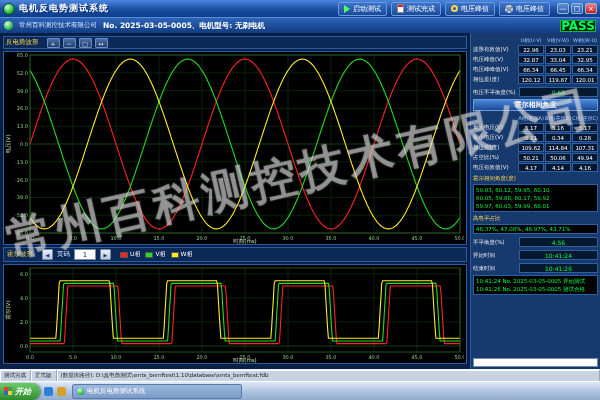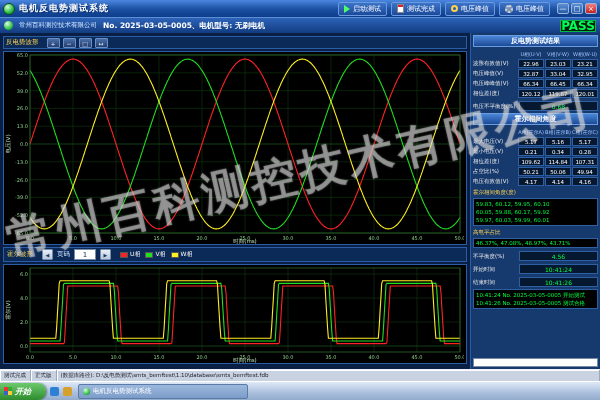--- a/index.html
+++ b/index.html
@@ -74,21 +74,21 @@
 
 
 .statusbar{height:12px;flex:none;display:flex;background:#c8d2e0;border-top:1px solid #eef;align-items:stretch}
 .seg{border-right:1px solid #9aa8bc;box-shadow:inset 1px 1px 0 #fff;padding:0 4px;line-height:11px;
   font-size:5.5px;color:#223;white-space:nowrap;overflow:hidden}
 .seg.path{flex:1}
 
 
 .taskbar{height:19px;flex:none;display:flex;align-items:center;
   background:linear-gradient(#dfe9f8,#aabfdc 60%,#93accc);border-top:1px solid #fff}
-.startbtn{height:17px;display:flex;align-items:center;gap:3px;padding:0 15px 0 4px;cursor:pointer;
+.startbtn{height:17px;display:flex;align-items:center;gap:3px;padding:0 9px 0 4px;cursor:pointer;
   background:linear-gradient(#6cc96c,#2e8b2e);border-radius:0 8px 8px 0;color:#fff;font-weight:bold;
   font-size:8px;font-style:italic;box-shadow:1px 0 2px rgba(0,0,0,.4)}
 .flag{width:8px;height:8px;display:grid;grid-template-columns:4px 4px;grid-template-rows:4px 4px;gap:0}
 .flag i:nth-child(1){background:#e33}.flag i:nth-child(2){background:#3a3}
 .flag i:nth-child(3){background:#36c}.flag i:nth-child(4){background:#fc3}
 .ql{width:9px;height:9px;margin-left:4px;border-radius:2px;cursor:pointer}
 .task{height:15px;margin-left:6px;width:170px;display:flex;align-items:center;gap:3px;padding:0 4px;cursor:pointer;
   background:linear-gradient(#9cb8dd,#7c9cc8);border:1px solid #5a7aa8;border-radius:2px;color:#fff;font-size:6.5px;overflow:hidden}
 .task .dot{width:7px;height:7px;border-radius:50%;flex:none;
   background:radial-gradient(circle at 35% 30%,#d8ffd8,#35c24a 60%,#0a6e22)}
@@ -268,21 +268,20 @@
             <polyline points="26.0,76.0 26.9,76.0 27.7,76.0 28.6,76.0 29.4,76.0 30.3,76.0 31.2,76.0 32.0,76.0 32.9,76.0 33.7,76.0 34.6,76.0 35.5,76.0 36.3,76.0 37.2,76.0 38.0,76.0 38.9,76.0 39.8,76.0 40.6,76.0 41.5,76.0 42.3,76.0 43.2,76.0 44.1,76.0 44.9,76.0 45.8,76.0 46.6,76.0 47.5,76.0 48.4,76.0 49.2,76.0 50.1,76.0 50.9,76.0 51.8,76.0 52.7,76.0 53.5,76.0 54.4,76.0 55.2,76.0 56.1,76.0 57.0,62.6 57.8,48.2 58.7,33.8 59.5,19.4 60.4,18.4 61.3,18.4 62.1,18.4 63.0,18.4 63.8,18.4 64.7,18.4 65.6,18.4 66.4,18.4 67.3,18.4 68.1,18.4 69.0,18.4 69.9,18.4 70.7,18.4 71.6,18.4 72.4,18.4 73.3,18.4 74.2,18.4 75.0,18.4 75.9,18.4 76.7,18.4 77.6,18.4 78.5,18.4 79.3,18.4 80.2,18.4 81.0,18.4 81.9,18.4 82.8,18.4 83.6,18.4 84.5,18.4 85.3,18.4 86.2,18.4 87.1,18.4 87.9,18.4 88.8,18.4 89.6,18.4 90.5,18.4 91.4,18.4 92.2,18.4 93.1,18.4 93.9,18.4 94.8,18.4 95.7,18.4 96.5,18.4 97.4,18.4 98.2,18.4 99.1,18.4 100.0,18.4 100.8,18.4 101.7,18.4 102.5,18.4 103.4,18.4 104.3,18.4 105.1,18.4 106.0,18.4 106.8,18.4 107.7,18.4 108.6,18.4 109.4,18.4 110.3,24.6 111.1,39.0 112.0,53.4 112.9,67.8 113.7,76.0 114.6,76.0 115.4,76.0 116.3,76.0 117.2,76.0 118.0,76.0 118.9,76.0 119.7,76.0 120.6,76.0 121.5,76.0 122.3,76.0 123.2,76.0 124.0,76.0 124.9,76.0 125.8,76.0 126.6,76.0 127.5,76.0 128.3,76.0 129.2,76.0 130.1,76.0 130.9,76.0 131.8,76.0 132.6,76.0 133.5,76.0 134.4,76.0 135.2,76.0 136.1,76.0 136.9,76.0 137.8,76.0 138.7,76.0 139.5,76.0 140.4,76.0 141.2,76.0 142.1,76.0 143.0,76.0 143.8,76.0 144.7,76.0 145.5,76.0 146.4,76.0 147.3,76.0 148.1,76.0 149.0,76.0 149.8,76.0 150.7,76.0 151.6,76.0 152.4,76.0 153.3,76.0 154.1,76.0 155.0,76.0 155.9,76.0 156.7,76.0 157.6,76.0 158.4,76.0 159.3,76.0 160.2,76.0 161.0,76.0 161.9,76.0 162.7,76.0 163.6,76.0 164.5,62.6 165.3,48.2 166.2,33.8 167.0,19.4 167.9,18.4 168.8,18.4 169.6,18.4 170.5,18.4 171.3,18.4 172.2,18.4 173.1,18.4 173.9,18.4 174.8,18.4 175.6,18.4 176.5,18.4 177.4,18.4 178.2,18.4 179.1,18.4 179.9,18.4 180.8,18.4 181.7,18.4 182.5,18.4 183.4,18.4 184.2,18.4 185.1,18.4 186.0,18.4 186.8,18.4 187.7,18.4 188.5,18.4 189.4,18.4 190.3,18.4 191.1,18.4 192.0,18.4 192.8,18.4 193.7,18.4 194.6,18.4 195.4,18.4 196.3,18.4 197.1,18.4 198.0,18.4 198.9,18.4 199.7,18.4 200.6,18.4 201.4,18.4 202.3,18.4 203.2,18.4 204.0,18.4 204.9,18.4 205.7,18.4 206.6,18.4 207.5,18.4 208.3,18.4 209.2,18.4 210.0,18.4 210.9,18.4 211.8,18.4 212.6,18.4 213.5,18.4 214.3,18.4 215.2,18.4 216.1,18.4 216.9,18.4 217.8,24.6 218.6,39.0 219.5,53.4 220.4,67.8 221.2,76.0 222.1,76.0 222.9,76.0 223.8,76.0 224.7,76.0 225.5,76.0 226.4,76.0 227.2,76.0 228.1,76.0 229.0,76.0 229.8,76.0 230.7,76.0 231.5,76.0 232.4,76.0 233.3,76.0 234.1,76.0 235.0,76.0 235.8,76.0 236.7,76.0 237.6,76.0 238.4,76.0 239.3,76.0 240.1,76.0 241.0,76.0 241.9,76.0 242.7,76.0 243.6,76.0 244.4,76.0 245.3,76.0 246.2,76.0 247.0,76.0 247.9,76.0 248.7,76.0 249.6,76.0 250.5,76.0 251.3,76.0 252.2,76.0 253.0,76.0 253.9,76.0 254.8,76.0 255.6,76.0 256.5,76.0 257.3,76.0 258.2,76.0 259.1,76.0 259.9,76.0 260.8,76.0 261.6,76.0 262.5,76.0 263.4,76.0 264.2,76.0 265.1,76.0 265.9,76.0 266.8,76.0 267.7,76.0 268.5,76.0 269.4,76.0 270.2,76.0 271.1,76.0 272.0,62.6 272.8,48.2 273.7,33.8 274.5,19.4 275.4,18.4 276.3,18.4 277.1,18.4 278.0,18.4 278.8,18.4 279.7,18.4 280.6,18.4 281.4,18.4 282.3,18.4 283.1,18.4 284.0,18.4 284.9,18.4 285.7,18.4 286.6,18.4 287.4,18.4 288.3,18.4 289.2,18.4 290.0,18.4 290.9,18.4 291.7,18.4 292.6,18.4 293.5,18.4 294.3,18.4 295.2,18.4 296.0,18.4 296.9,18.4 297.8,18.4 298.6,18.4 299.5,18.4 300.3,18.4 301.2,18.4 302.1,18.4 302.9,18.4 303.8,18.4 304.6,18.4 305.5,18.4 306.4,18.4 307.2,18.4 308.1,18.4 308.9,18.4 309.8,18.4 310.7,18.4 311.5,18.4 312.4,18.4 313.2,18.4 314.1,18.4 315.0,18.4 315.8,18.4 316.7,18.4 317.5,18.4 318.4,18.4 319.3,18.4 320.1,18.4 321.0,18.4 321.8,18.4 322.7,18.4 323.6,18.4 324.4,18.4 325.3,24.6 326.1,39.0 327.0,53.4 327.9,67.8 328.7,76.0 329.6,76.0 330.4,76.0 331.3,76.0 332.2,76.0 333.0,76.0 333.9,76.0 334.7,76.0 335.6,76.0 336.5,76.0 337.3,76.0 338.2,76.0 339.0,76.0 339.9,76.0 340.8,76.0 341.6,76.0 342.5,76.0 343.3,76.0 344.2,76.0 345.1,76.0 345.9,76.0 346.8,76.0 347.6,76.0 348.5,76.0 349.4,76.0 350.2,76.0 351.1,76.0 351.9,76.0 352.8,76.0 353.7,76.0 354.5,76.0 355.4,76.0 356.2,76.0 357.1,76.0 358.0,76.0 358.8,76.0 359.7,76.0 360.5,76.0 361.4,76.0 362.3,76.0 363.1,76.0 364.0,76.0 364.8,76.0 365.7,76.0 366.6,76.0 367.4,76.0 368.3,76.0 369.1,76.0 370.0,76.0 370.9,76.0 371.7,76.0 372.6,76.0 373.4,76.0 374.3,76.0 375.2,76.0 376.0,76.0 376.9,76.0 377.7,76.0 378.6,76.0 379.5,62.6 380.3,48.2 381.2,33.8 382.0,19.4 382.9,18.4 383.8,18.4 384.6,18.4 385.5,18.4 386.3,18.4 387.2,18.4 388.1,18.4 388.9,18.4 389.8,18.4 390.6,18.4 391.5,18.4 392.4,18.4 393.2,18.4 394.1,18.4 394.9,18.4 395.8,18.4 396.7,18.4 397.5,18.4 398.4,18.4 399.2,18.4 400.1,18.4 401.0,18.4 401.8,18.4 402.7,18.4 403.5,18.4 404.4,18.4 405.3,18.4 406.1,18.4 407.0,18.4 407.8,18.4 408.7,18.4 409.6,18.4 410.4,18.4 411.3,18.4 412.1,18.4 413.0,18.4 413.9,18.4 414.7,18.4 415.6,18.4 416.4,18.4 417.3,18.4 418.2,18.4 419.0,18.4 419.9,18.4 420.7,18.4 421.6,18.4 422.5,18.4 423.3,18.4 424.2,18.4 425.0,18.4 425.9,18.4 426.8,18.4 427.6,18.4 428.5,18.4 429.3,18.4 430.2,18.4 431.1,18.4 431.9,18.4 432.8,24.6 433.6,39.0 434.5,53.4 435.4,67.8 436.2,76.0 437.1,76.0 437.9,76.0 438.8,76.0 439.7,76.0 440.5,76.0 441.4,76.0 442.2,76.0 443.1,76.0 444.0,76.0 444.8,76.0 445.7,76.0 446.5,76.0 447.4,76.0 448.3,76.0 449.1,76.0 450.0,76.0 450.8,76.0 451.7,76.0 452.6,76.0 453.4,76.0 454.3,76.0 455.1,76.0 456.0,76.0 " fill="none" stroke="#22dd22" stroke-width="1.1"></polyline>
             <polyline points="26.0,73.3 26.9,73.3 27.7,73.3 28.6,73.3 29.4,73.3 30.3,73.3 31.2,73.3 32.0,73.3 32.9,73.3 33.7,73.3 34.6,73.3 35.5,73.3 36.3,73.3 37.2,73.3 38.0,73.3 38.9,73.3 39.8,73.3 40.6,73.3 41.5,73.3 42.3,73.3 43.2,73.3 44.1,73.3 44.9,73.3 45.8,73.3 46.6,73.3 47.5,73.3 48.4,73.3 49.2,73.3 50.1,73.3 50.9,73.3 51.8,73.3 52.7,61.9 53.5,47.5 54.4,33.1 55.2,18.7 56.1,15.7 57.0,15.7 57.8,15.7 58.7,15.7 59.5,15.7 60.4,15.7 61.3,15.7 62.1,15.7 63.0,15.7 63.8,15.7 64.7,15.7 65.6,15.7 66.4,15.7 67.3,15.7 68.1,15.7 69.0,15.7 69.9,15.7 70.7,15.7 71.6,15.7 72.4,15.7 73.3,15.7 74.2,15.7 75.0,15.7 75.9,15.7 76.7,15.7 77.6,15.7 78.5,15.7 79.3,15.7 80.2,15.7 81.0,15.7 81.9,15.7 82.8,15.7 83.6,15.7 84.5,15.7 85.3,15.7 86.2,15.7 87.1,15.7 87.9,15.7 88.8,15.7 89.6,15.7 90.5,15.7 91.4,15.7 92.2,15.7 93.1,15.7 93.9,15.7 94.8,15.7 95.7,15.7 96.5,15.7 97.4,15.7 98.2,15.7 99.1,15.7 100.0,15.7 100.8,15.7 101.7,15.7 102.5,15.7 103.4,15.7 104.3,15.7 105.1,15.7 106.0,19.9 106.8,34.3 107.7,48.7 108.6,63.1 109.4,73.3 110.3,73.3 111.1,73.3 112.0,73.3 112.9,73.3 113.7,73.3 114.6,73.3 115.4,73.3 116.3,73.3 117.2,73.3 118.0,73.3 118.9,73.3 119.7,73.3 120.6,73.3 121.5,73.3 122.3,73.3 123.2,73.3 124.0,73.3 124.9,73.3 125.8,73.3 126.6,73.3 127.5,73.3 128.3,73.3 129.2,73.3 130.1,73.3 130.9,73.3 131.8,73.3 132.6,73.3 133.5,73.3 134.4,73.3 135.2,73.3 136.1,73.3 136.9,73.3 137.8,73.3 138.7,73.3 139.5,73.3 140.4,73.3 141.2,73.3 142.1,73.3 143.0,73.3 143.8,73.3 144.7,73.3 145.5,73.3 146.4,73.3 147.3,73.3 148.1,73.3 149.0,73.3 149.8,73.3 150.7,73.3 151.6,73.3 152.4,73.3 153.3,73.3 154.1,73.3 155.0,73.3 155.9,73.3 156.7,73.3 157.6,73.3 158.4,73.3 159.3,73.3 160.2,61.9 161.0,47.5 161.9,33.1 162.7,18.7 163.6,15.7 164.5,15.7 165.3,15.7 166.2,15.7 167.0,15.7 167.9,15.7 168.8,15.7 169.6,15.7 170.5,15.7 171.3,15.7 172.2,15.7 173.1,15.7 173.9,15.7 174.8,15.7 175.6,15.7 176.5,15.7 177.4,15.7 178.2,15.7 179.1,15.7 179.9,15.7 180.8,15.7 181.7,15.7 182.5,15.7 183.4,15.7 184.2,15.7 185.1,15.7 186.0,15.7 186.8,15.7 187.7,15.7 188.5,15.7 189.4,15.7 190.3,15.7 191.1,15.7 192.0,15.7 192.8,15.7 193.7,15.7 194.6,15.7 195.4,15.7 196.3,15.7 197.1,15.7 198.0,15.7 198.9,15.7 199.7,15.7 200.6,15.7 201.4,15.7 202.3,15.7 203.2,15.7 204.0,15.7 204.9,15.7 205.7,15.7 206.6,15.7 207.5,15.7 208.3,15.7 209.2,15.7 210.0,15.7 210.9,15.7 211.8,15.7 212.6,15.7 213.5,19.9 214.3,34.3 215.2,48.7 216.1,63.1 216.9,73.3 217.8,73.3 218.6,73.3 219.5,73.3 220.4,73.3 221.2,73.3 222.1,73.3 222.9,73.3 223.8,73.3 224.7,73.3 225.5,73.3 226.4,73.3 227.2,73.3 228.1,73.3 229.0,73.3 229.8,73.3 230.7,73.3 231.5,73.3 232.4,73.3 233.3,73.3 234.1,73.3 235.0,73.3 235.8,73.3 236.7,73.3 237.6,73.3 238.4,73.3 239.3,73.3 240.1,73.3 241.0,73.3 241.9,73.3 242.7,73.3 243.6,73.3 244.4,73.3 245.3,73.3 246.2,73.3 247.0,73.3 247.9,73.3 248.7,73.3 249.6,73.3 250.5,73.3 251.3,73.3 252.2,73.3 253.0,73.3 253.9,73.3 254.8,73.3 255.6,73.3 256.5,73.3 257.3,73.3 258.2,73.3 259.1,73.3 259.9,73.3 260.8,73.3 261.6,73.3 262.5,73.3 263.4,73.3 264.2,73.3 265.1,73.3 265.9,73.3 266.8,73.3 267.7,61.9 268.5,47.5 269.4,33.1 270.2,18.7 271.1,15.7 272.0,15.7 272.8,15.7 273.7,15.7 274.5,15.7 275.4,15.7 276.3,15.7 277.1,15.7 278.0,15.7 278.8,15.7 279.7,15.7 280.6,15.7 281.4,15.7 282.3,15.7 283.1,15.7 284.0,15.7 284.9,15.7 285.7,15.7 286.6,15.7 287.4,15.7 288.3,15.7 289.2,15.7 290.0,15.7 290.9,15.7 291.7,15.7 292.6,15.7 293.5,15.7 294.3,15.7 295.2,15.7 296.0,15.7 296.9,15.7 297.8,15.7 298.6,15.7 299.5,15.7 300.3,15.7 301.2,15.7 302.1,15.7 302.9,15.7 303.8,15.7 304.6,15.7 305.5,15.7 306.4,15.7 307.2,15.7 308.1,15.7 308.9,15.7 309.8,15.7 310.7,15.7 311.5,15.7 312.4,15.7 313.2,15.7 314.1,15.7 315.0,15.7 315.8,15.7 316.7,15.7 317.5,15.7 318.4,15.7 319.3,15.7 320.1,15.7 321.0,19.9 321.8,34.3 322.7,48.7 323.6,63.1 324.4,73.3 325.3,73.3 326.1,73.3 327.0,73.3 327.9,73.3 328.7,73.3 329.6,73.3 330.4,73.3 331.3,73.3 332.2,73.3 333.0,73.3 333.9,73.3 334.7,73.3 335.6,73.3 336.5,73.3 337.3,73.3 338.2,73.3 339.0,73.3 339.9,73.3 340.8,73.3 341.6,73.3 342.5,73.3 343.3,73.3 344.2,73.3 345.1,73.3 345.9,73.3 346.8,73.3 347.6,73.3 348.5,73.3 349.4,73.3 350.2,73.3 351.1,73.3 351.9,73.3 352.8,73.3 353.7,73.3 354.5,73.3 355.4,73.3 356.2,73.3 357.1,73.3 358.0,73.3 358.8,73.3 359.7,73.3 360.5,73.3 361.4,73.3 362.3,73.3 363.1,73.3 364.0,73.3 364.8,73.3 365.7,73.3 366.6,73.3 367.4,73.3 368.3,73.3 369.1,73.3 370.0,73.3 370.9,73.3 371.7,73.3 372.6,73.3 373.4,73.3 374.3,73.3 375.2,61.9 376.0,47.5 376.9,33.1 377.7,18.7 378.6,15.7 379.5,15.7 380.3,15.7 381.2,15.7 382.0,15.7 382.9,15.7 383.8,15.7 384.6,15.7 385.5,15.7 386.3,15.7 387.2,15.7 388.1,15.7 388.9,15.7 389.8,15.7 390.6,15.7 391.5,15.7 392.4,15.7 393.2,15.7 394.1,15.7 394.9,15.7 395.8,15.7 396.7,15.7 397.5,15.7 398.4,15.7 399.2,15.7 400.1,15.7 401.0,15.7 401.8,15.7 402.7,15.7 403.5,15.7 404.4,15.7 405.3,15.7 406.1,15.7 407.0,15.7 407.8,15.7 408.7,15.7 409.6,15.7 410.4,15.7 411.3,15.7 412.1,15.7 413.0,15.7 413.9,15.7 414.7,15.7 415.6,15.7 416.4,15.7 417.3,15.7 418.2,15.7 419.0,15.7 419.9,15.7 420.7,15.7 421.6,15.7 422.5,15.7 423.3,15.7 424.2,15.7 425.0,15.7 425.9,15.7 426.8,15.7 427.6,15.7 428.5,19.9 429.3,34.3 430.2,48.7 431.1,63.1 431.9,73.3 432.8,73.3 433.6,73.3 434.5,73.3 435.4,73.3 436.2,73.3 437.1,73.3 437.9,73.3 438.8,73.3 439.7,73.3 440.5,73.3 441.4,73.3 442.2,73.3 443.1,73.3 444.0,73.3 444.8,73.3 445.7,73.3 446.5,73.3 447.4,73.3 448.3,73.3 449.1,73.3 450.0,73.3 450.8,73.3 451.7,73.3 452.6,73.3 453.4,73.3 454.3,73.3 455.1,73.3 456.0,73.3 " fill="none" stroke="#ffee22" stroke-width="1.1"></polyline>
             <rect x="26" y="3" width="430" height="84" fill="none" stroke="#2e6a2e" stroke-width="0.8"></rect>
             <text x="241" y="97" fill="#bfe3bf" font-size="5.5" text-anchor="middle">时间(ms)</text>
             <text transform="rotate(-90)" x="-45" y="6" fill="#bfe3bf" font-size="5.5" text-anchor="middle">霍尔(V)</text>
           </svg>
       </div>
     </div>
 
     <div class="right">
-      <div class="sechdr">反电势测试结果</div>
       <div id="bemf-table">
           <div class="trow">
             <div class="tlabel"></div>
             <div class="tcol">U相(U-V)</div>
             <div class="tcol">V相(V-W)</div>
             <div class="tcol">W相(W-U)</div>
           </div>
           <div class="trow">
             <div class="tlabel">波形有效值(V)</div>
             <div class="tcell">22.96</div>

